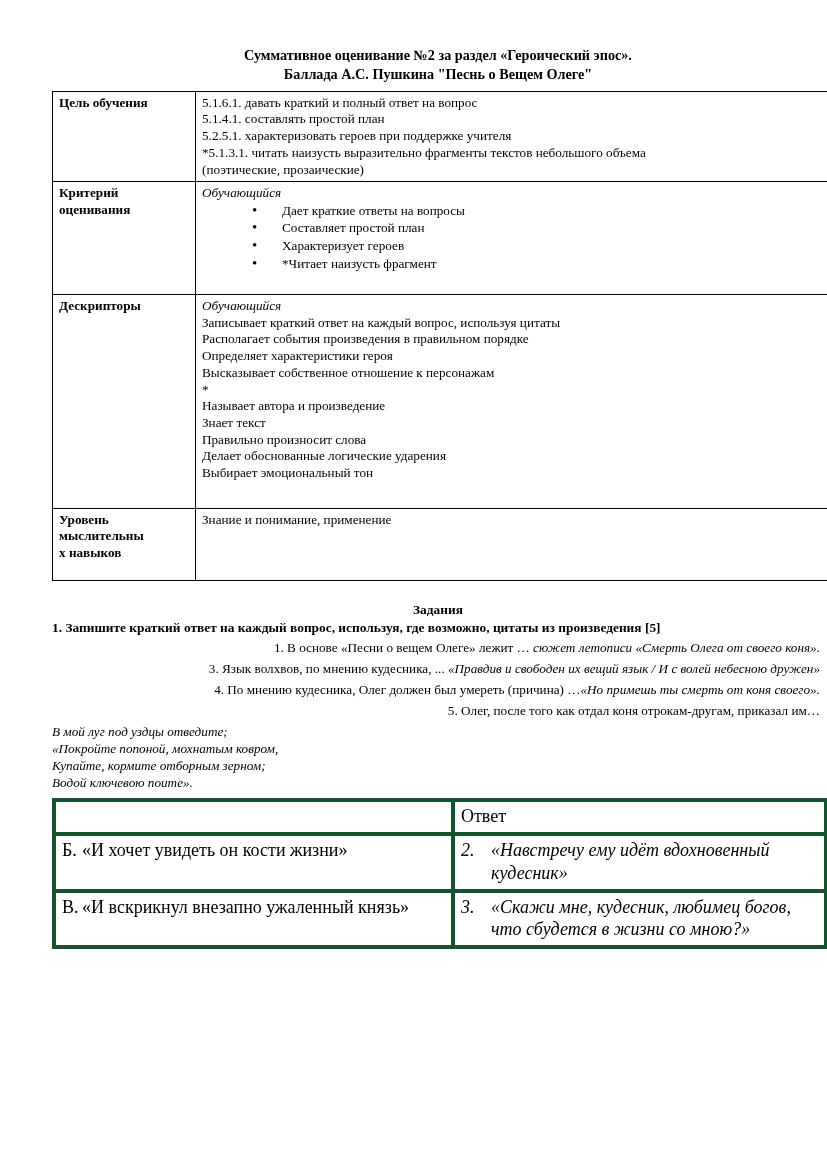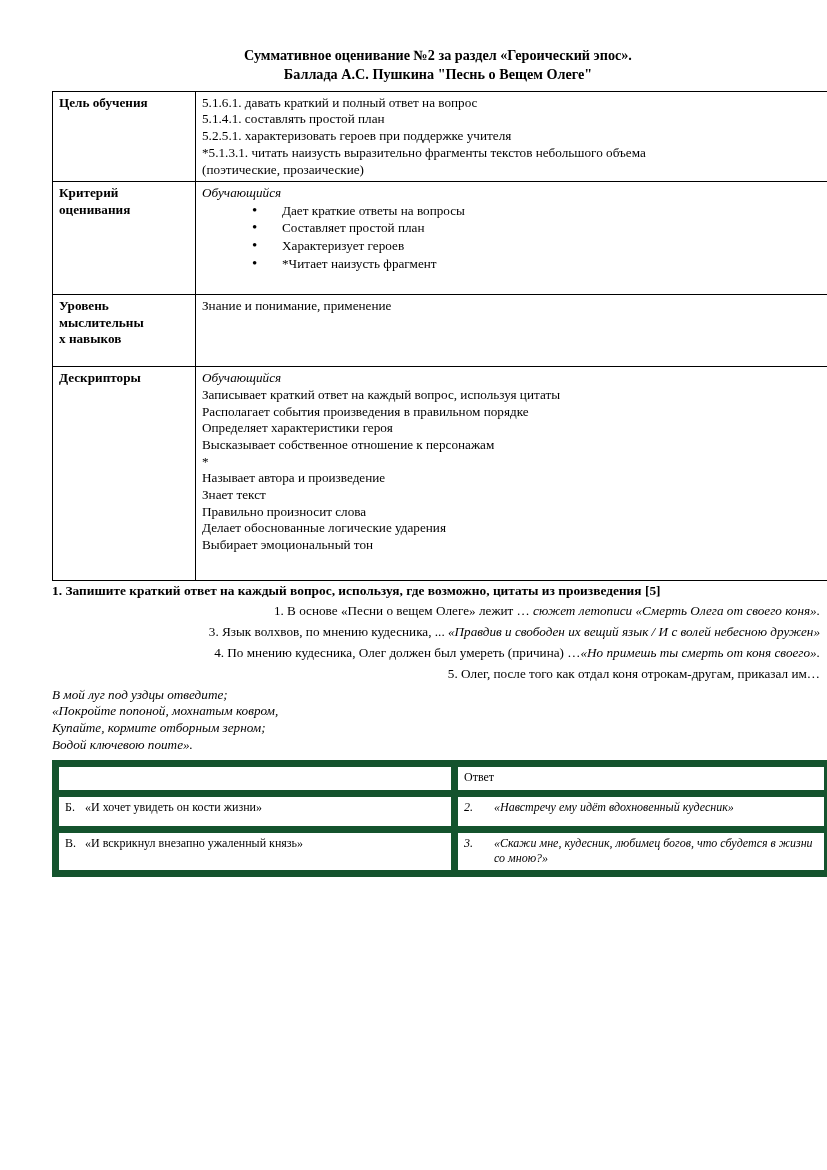--- a/index.html
+++ b/index.html
@@ -108,24 +108,24 @@
   }
 
   
   table.order {
     border-collapse: collapse;
     width: 772px;
     margin-top: 6px;
     table-layout: fixed;
   }
   table.order td, table.order th {
-    border: 7px solid #14532d;
+    border: 4px solid #14532d;
     vertical-align: top;
     padding: 3px 6px 4px 6px;
-    font-size: 12px;
+    font-size: 18px;
     line-height: 1.27;
     text-align: left;
     font-weight: normal;
   }
   table.order col.c1 { width: 399px; }
   table.order col.c2 { width: 373px; }
   th.ans-head {
     text-align: center;
     font-weight: bold;
   }
@@ -180,53 +180,54 @@
           <span class="desc-line">оценивания</span>
         </td>
         <td class="rub-body pad-b-1">
           <span class="desc-line italic">Обучающийся</span>
           <ul class="bullets">
             <li>Дает краткие ответы на вопросы</li>
             <li>Составляет простой план</li>
             <li>Характеризует героев</li>
             <li>*Читает наизусть фрагмент</li>
           </ul>
-        </td>
-      </tr>
-
-      <tr>
-        <td class="rub-label pad-b-2">
-          <span class="desc-line">Уровень</span>
-          <span class="desc-line">мыслительны</span>
-          <span class="desc-line">х навыков</span>
-        </td>
-        <td class="rub-body pad-b-2">
-          <span class="desc-line">Знание и понимание, применение</span>
         </td>
       </tr>
 
       <tr>
         <td class="rub-label pad-b-3">Дескрипторы</td>
         <td class="rub-body pad-b-3">
           <span class="desc-line italic">Обучающийся</span>
           <span class="desc-line">Записывает краткий ответ на каждый вопрос, используя цитаты</span>
           <span class="desc-line">Располагает события произведения в правильном порядке</span>
           <span class="desc-line">Определяет характеристики героя</span>
           <span class="desc-line">Высказывает собственное отношение к персонажам</span>
           <span class="desc-line">*</span>
           <span class="desc-line">Называет автора и произведение</span>
           <span class="desc-line">Знает текст</span>
           <span class="desc-line">Правильно произносит слова</span>
           <span class="desc-line">Делает обоснованные логические ударения</span>
           <span class="desc-line">Выбирает эмоциональный тон</span>
         </td>
       </tr>
+
+      <tr>
+        <td class="rub-label pad-b-2">
+          <span class="desc-line">Уровень</span>
+          <span class="desc-line">мыслительны</span>
+          <span class="desc-line">х навыков</span>
+        </td>
+        <td class="rub-body pad-b-2">
+          <span class="desc-line">Знание и понимание, применение</span>
+        </td>
+      </tr>
     </tbody>
   </table>
 
+  <div class="tasks-heading">Задания</div>
 
   <div class="task-title">1. Запишите краткий ответ на каждый вопрос, используя, где возможно, цитаты из произведения [5]</div>
 
   <div class="q-list">
     <div class="q-item">
       <span>1. В основе «Песни о вещем Олеге»  лежит … </span><span class="italic">сюжет летописи «Смерть Олега от своего коня».</span>
     </div>
     <div class="q-item">
       <span>3. Язык волхвов, по мнению кудесника, ... </span><span class="italic">«Правдив и свободен их вещий язык / И с волей небесною дружен»</span>
     </div>

